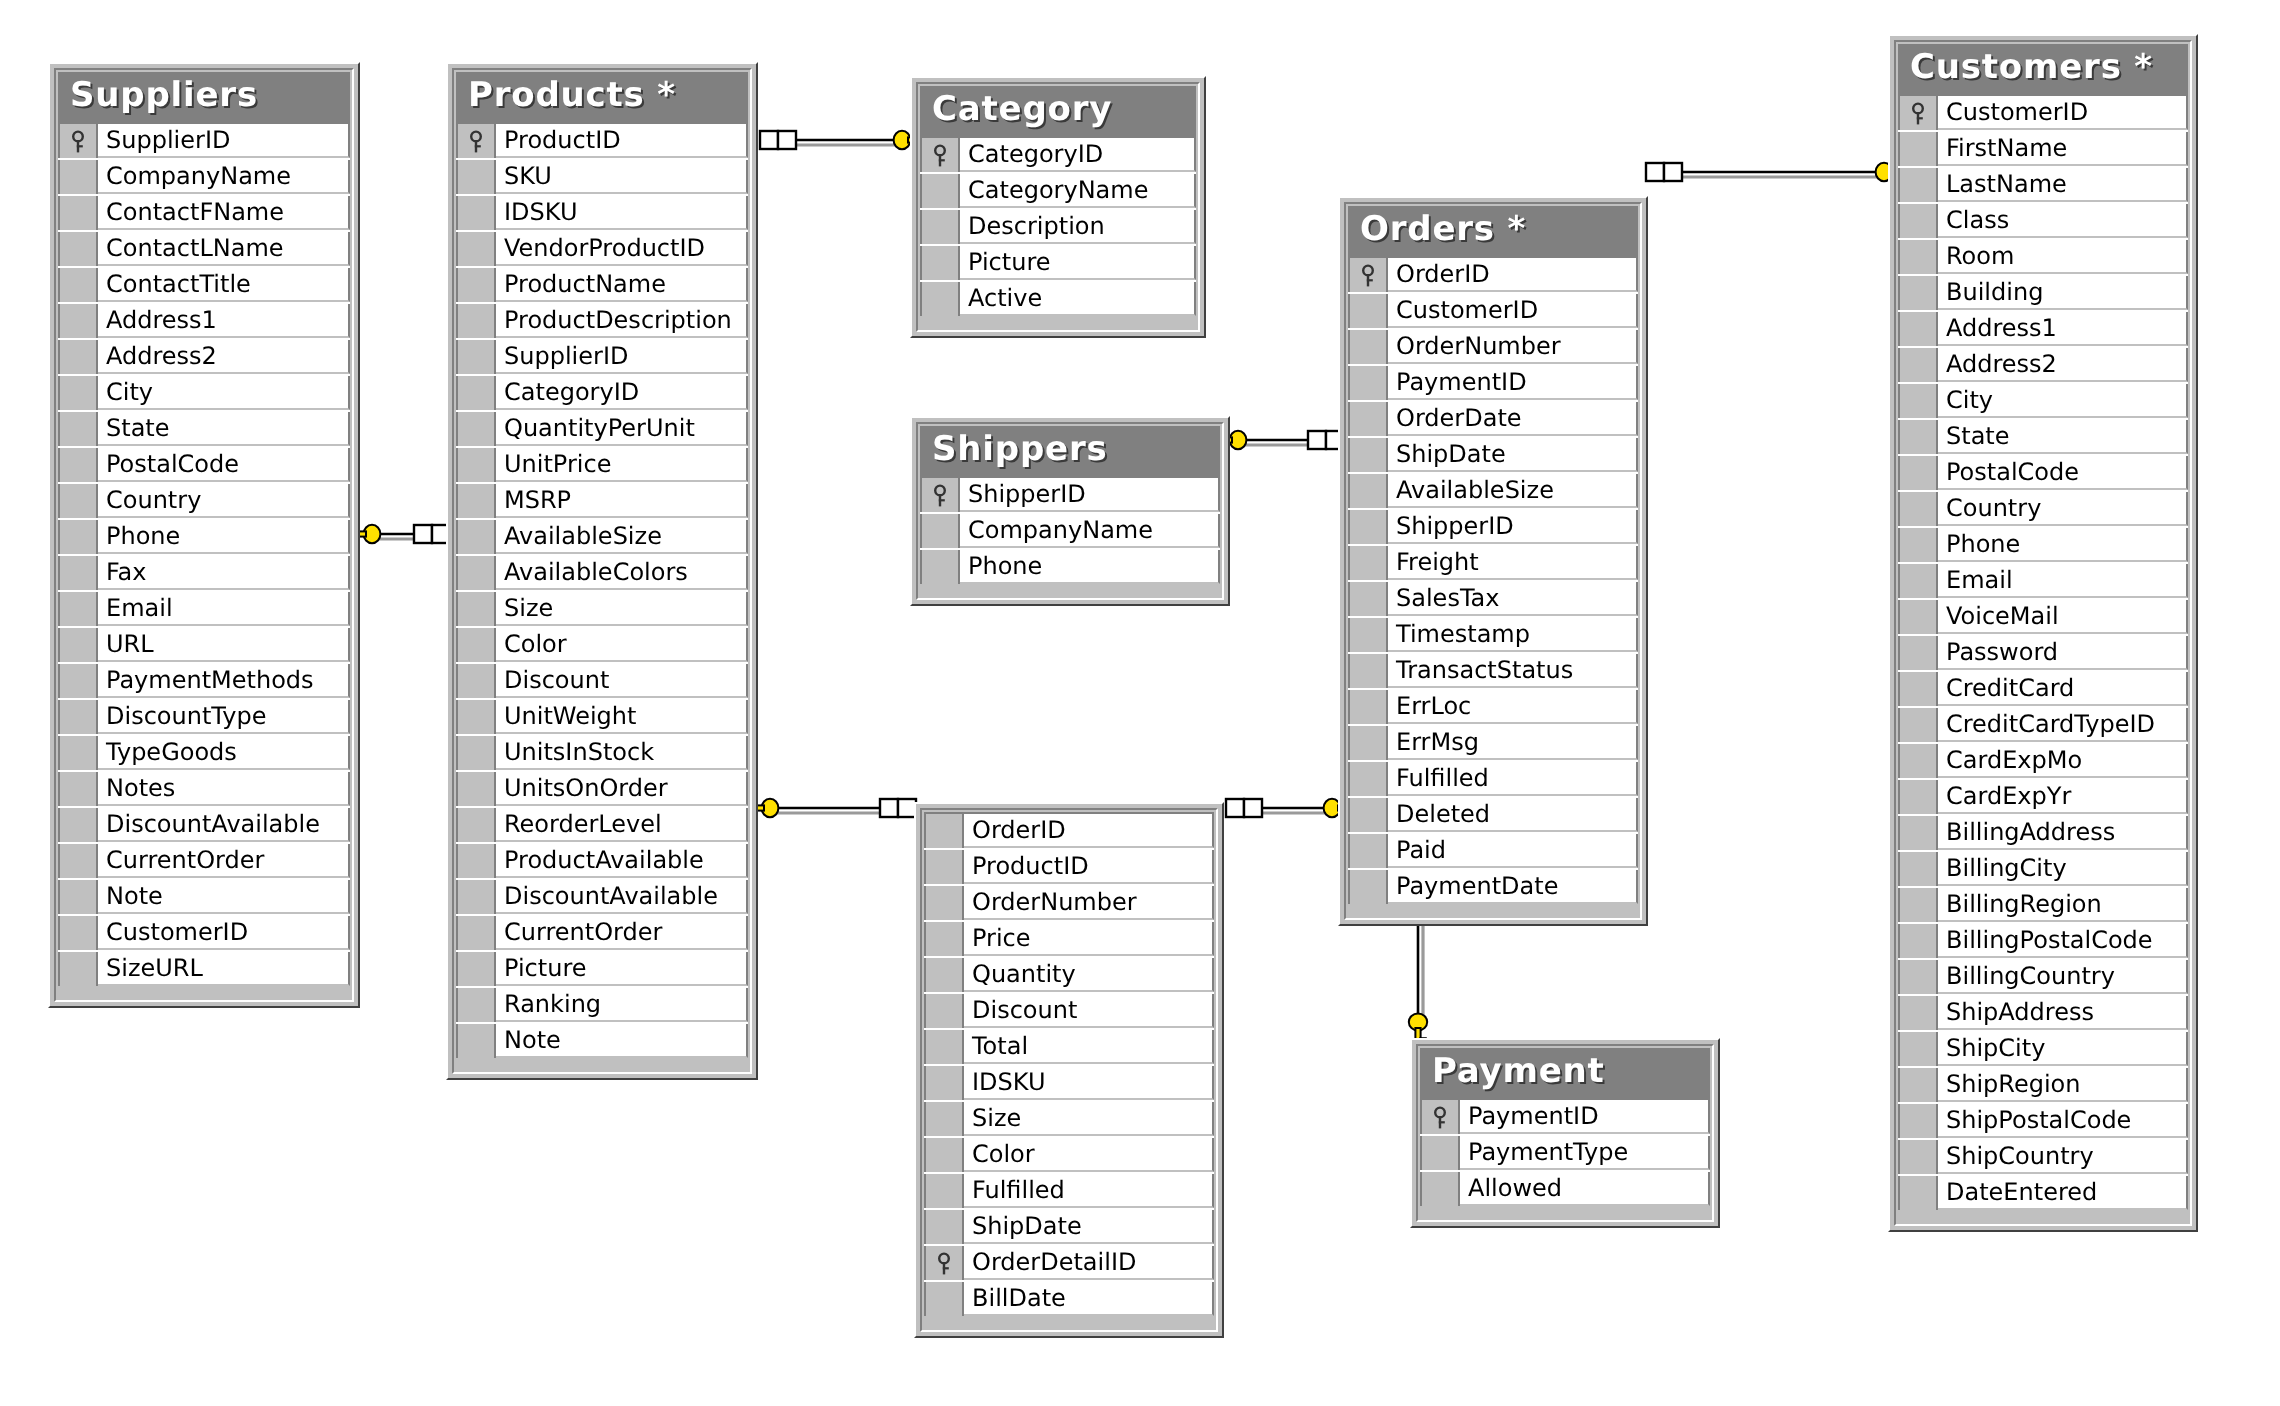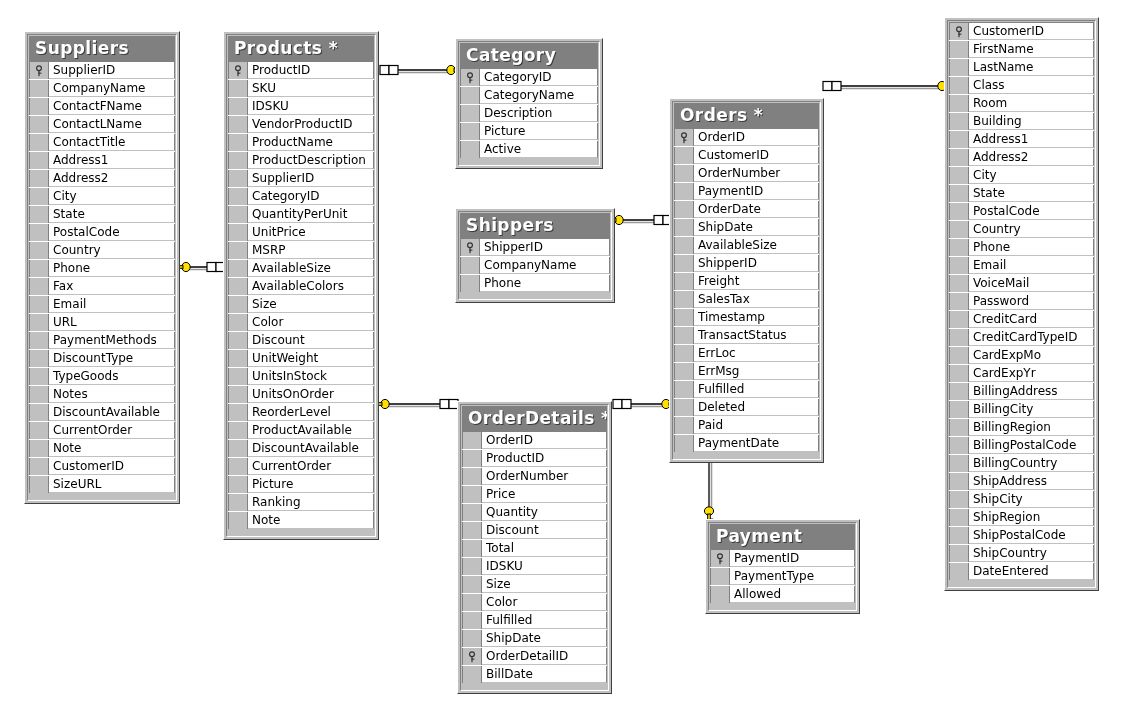--- a/index.html
+++ b/index.html
@@ -484,20 +484,21 @@
             <div class="field-row">
               <div class="field-key"></div>
               <div class="field-name">PaymentDate</div>
             </div>
             <div class="field-spacer"></div>
           </div>
         </div>
       </div>
       <div class="entity" style="left: 944px; top: 17px; width: 155px;">
         <div class="entity-inner">
+          <div class="entity-title">Customers *</div>
           <div class="field-list">
             <div class="field-row">
               <div class="field-key">
                 <span class="keyglyph"><svg width="12" height="12" viewBox="0 0 12 12">
                     <circle cx="6" cy="3.2" r="2.4" fill="none" stroke="#333" stroke-width="1.2"></circle>
                     <rect x="5.4" y="5.2" width="1.2" height="6" fill="#333"></rect>
                     <rect x="5.4" y="7.6" width="3" height="1.1" fill="#333"></rect>
                   </svg></span>
               </div>
               <div class="field-name">CustomerID</div>
@@ -621,21 +622,20 @@
             <div class="field-row">
               <div class="field-key"></div>
               <div class="field-name">DateEntered</div>
             </div>
             <div class="field-spacer"></div>
           </div>
         </div>
       </div>
       <div class="entity" style="left: 457px; top: 401px; width: 155px;">
         <div class="entity-inner">
-          <div class="entity-title">OrderDetails *</div>
           <div class="field-list">
             <div class="field-row">
               <div class="field-key"></div>
               <div class="field-name">OrderID</div>
             </div>
             <div class="field-row">
               <div class="field-key"></div>
               <div class="field-name">ProductID</div>
             </div>
             <div class="field-row">

